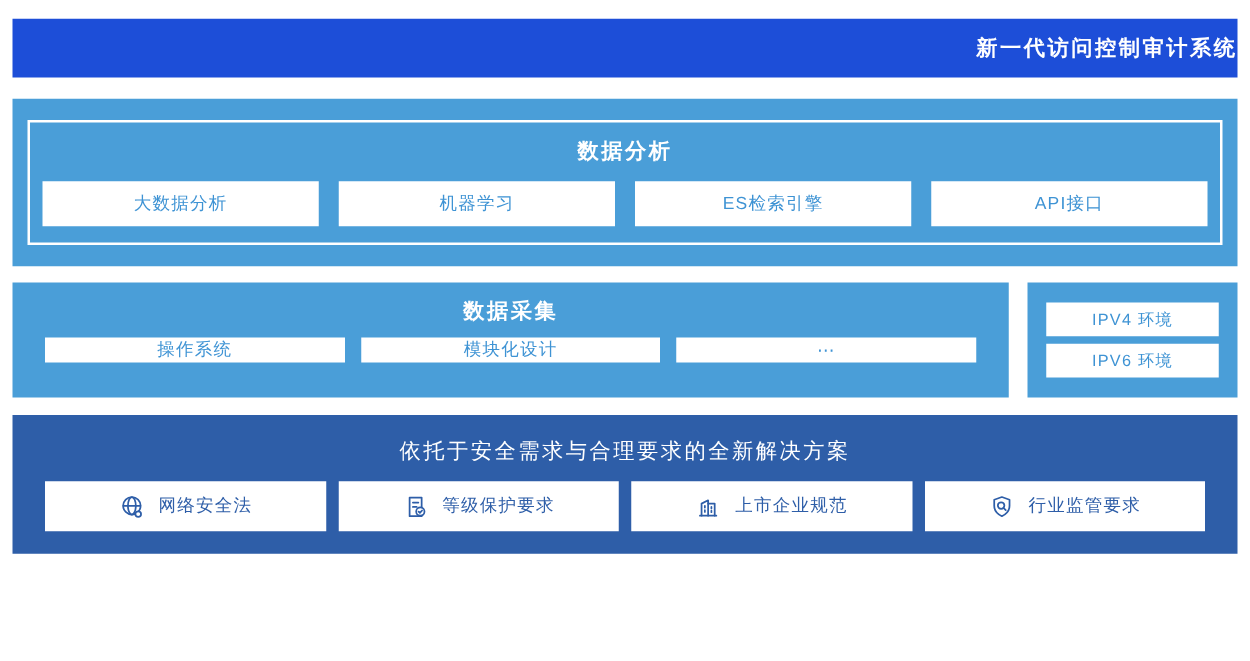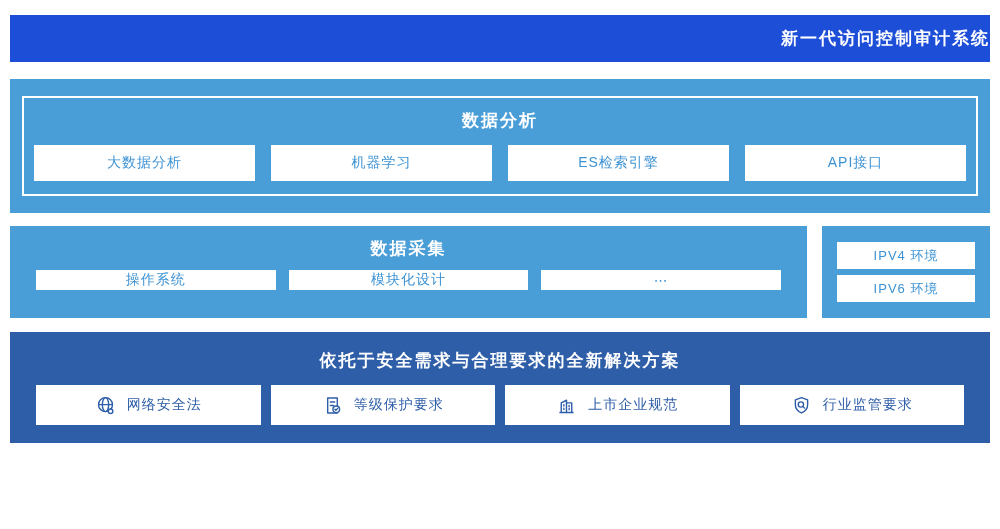--- a/index.html
+++ b/index.html
@@ -50,21 +50,21 @@
   }
   .ipv-box {
     height:27px; background:#ffffff; color:#3e93d4;
     display:flex; align-items:center; justify-content:center;
     font-size:13px; letter-spacing:1px;
   }
 
   
   .solution { margin-top:14px; background:#2e5ea8; padding:10px 26px 18px; }
   .solution-title {
-    color:#ffffff; font-size:17px; font-weight:bold; text-align:center;
+    color:#ffffff; font-size:17px; font-weight:normal; text-align:center;
     letter-spacing:2px; padding:7px 0 13px;
   }
   .solution .chip-row { gap:10px; }
   .sol-chip {
     flex:1; height:40px; background:#ffffff; color:#2e5ea8;
     display:flex; align-items:center; justify-content:center; gap:11px;
     font-size:14px; letter-spacing:1px;
   }
   .sol-icon { width:21px; height:21px; display:inline-flex; }
   .sol-icon svg { width:21px; height:21px; stroke:#2e5ea8; fill:none;

